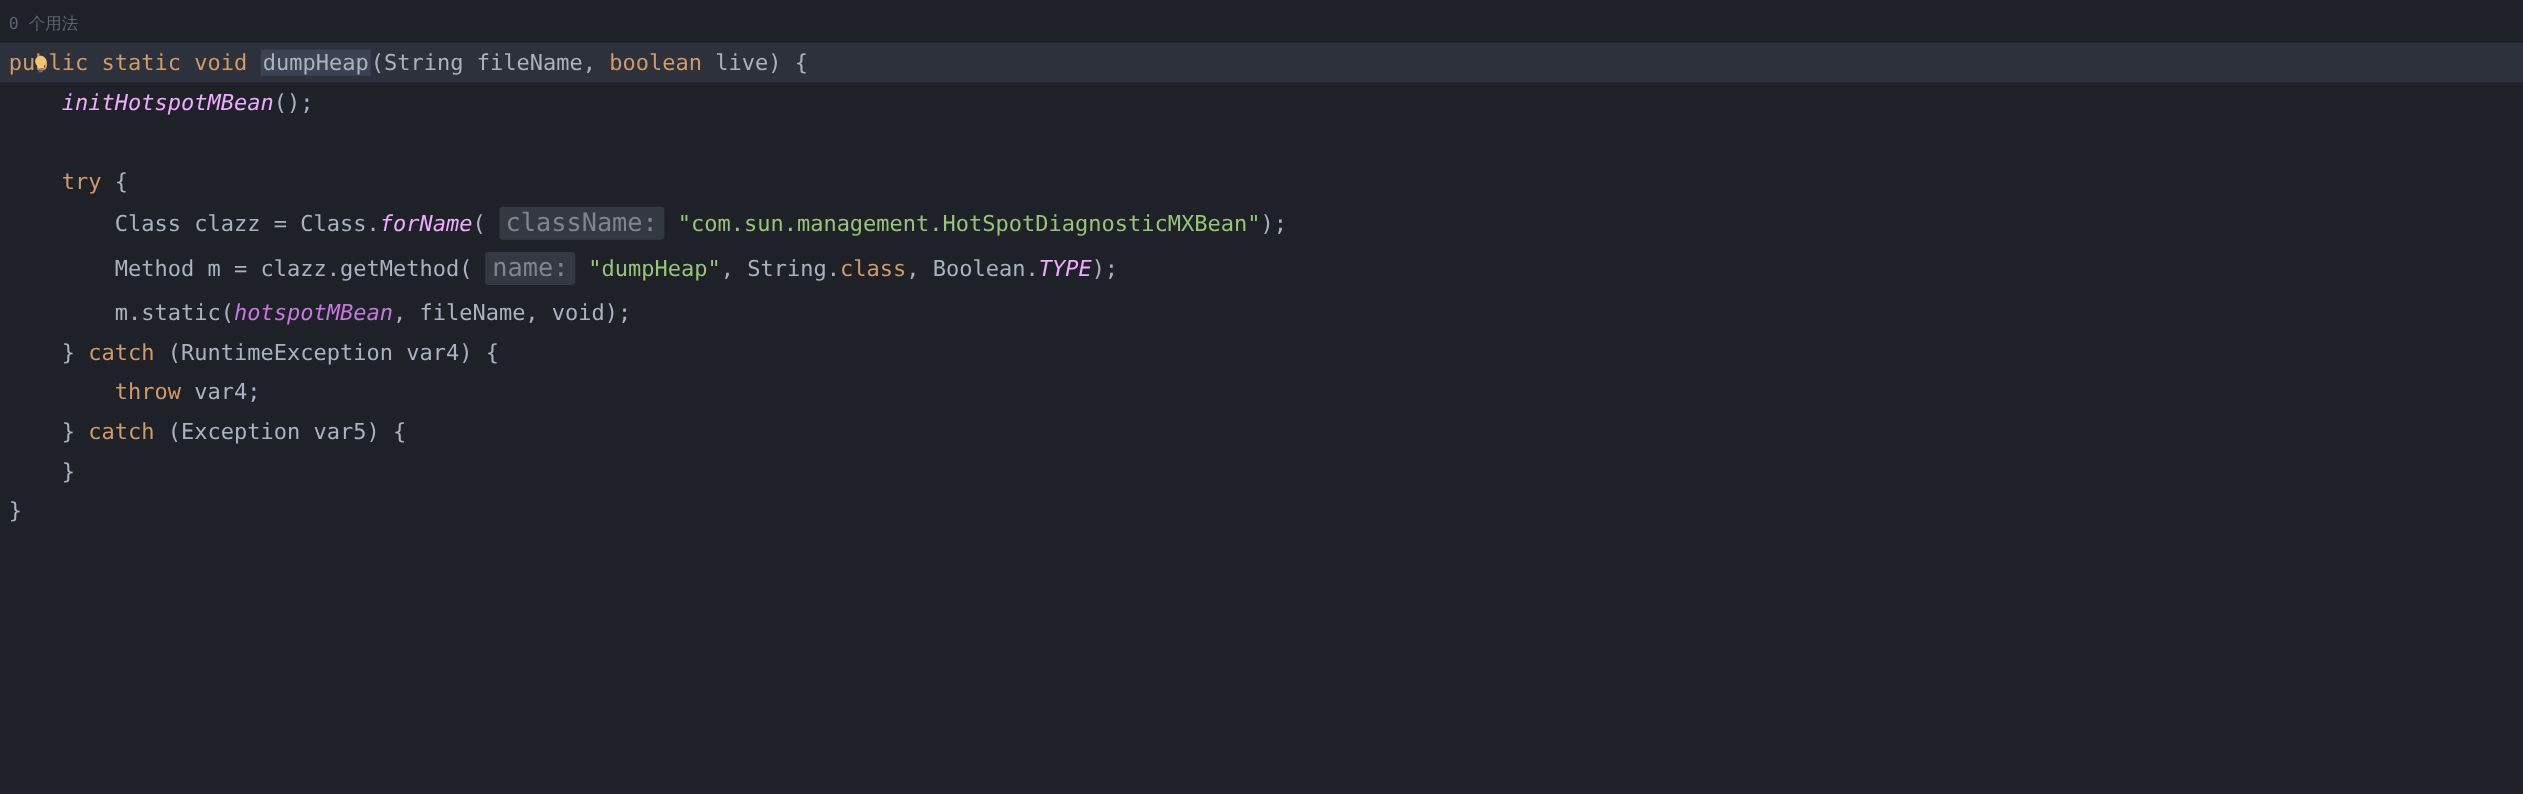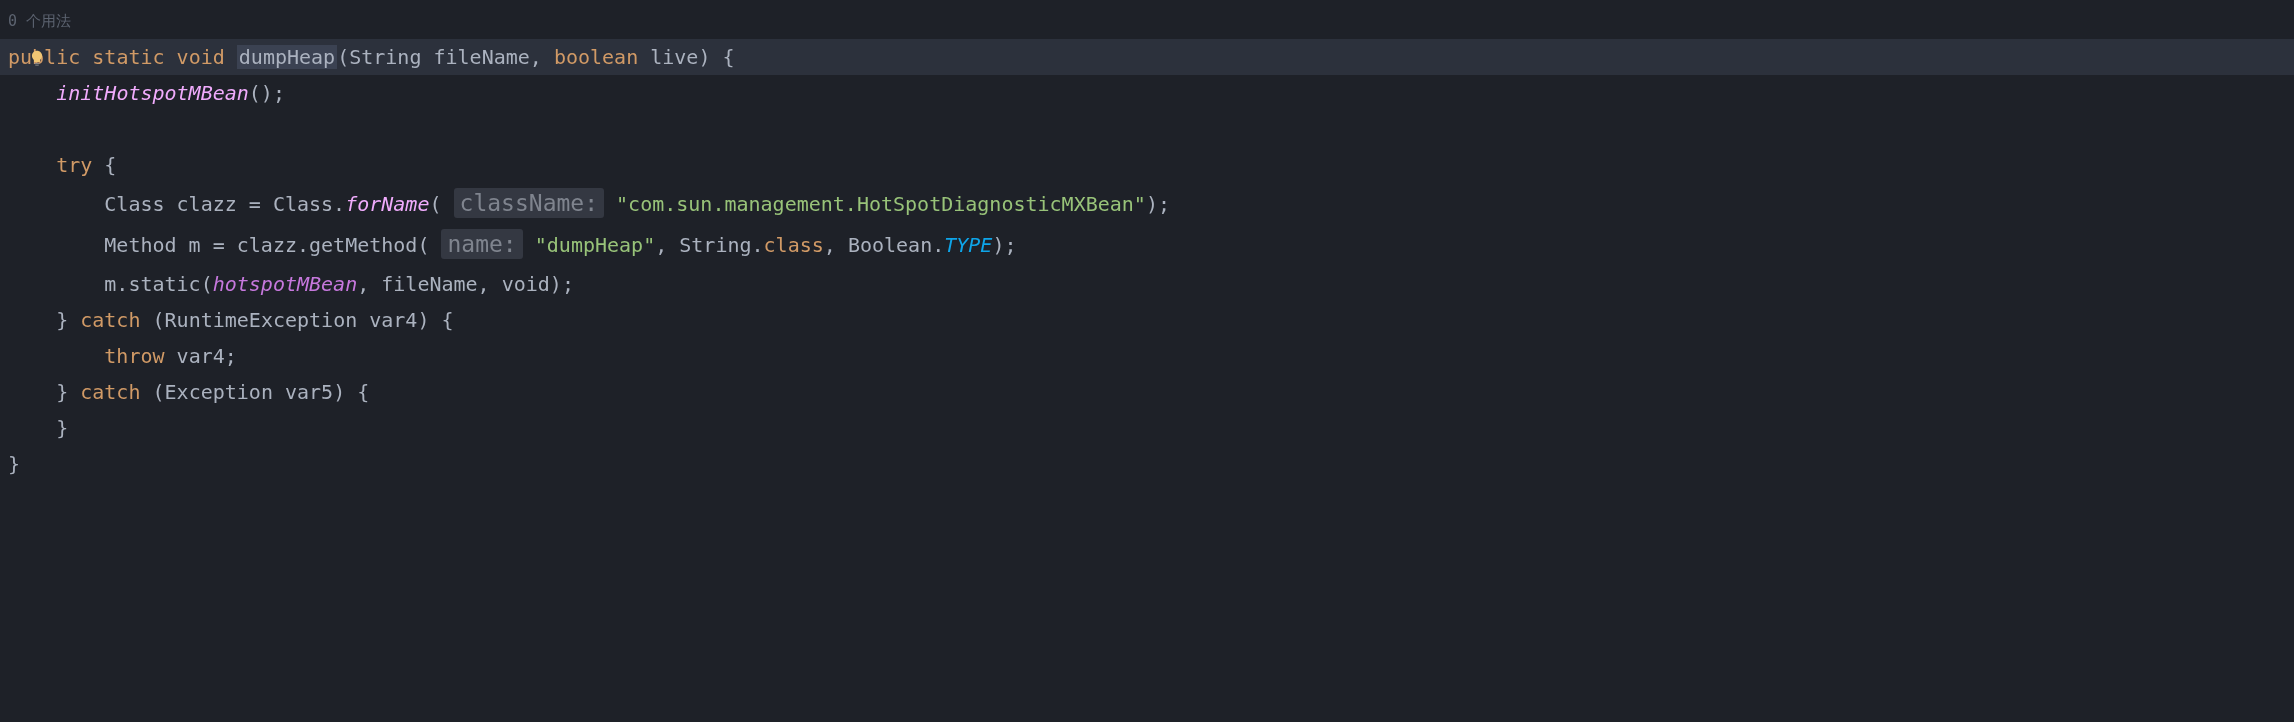--- a/index.html
+++ b/index.html
@@ -61,21 +61,21 @@
     .text-normal { color: #abb2bf; }
     .hint-label {
       color: #7f848e;
       background: #343842;
       padding: 2px 6px;
       border-radius: 3px;
       font-size: 23px;
       font-style: normal;
     }
     .string-green { color: #98c379; }
-    .type-red { font-style: italic; color: #0ea5e9; margin-top: 20px; }
+    .type-red { font-style: italic; color: #f0abfc; margin-top: 20px; }
   </style>
 </head>
 <body>
 
 <div class="editor">
   <div class="gutter">
     <div class="bulb-icon">
       <svg viewBox="0 0 16 16" fill="none">
         <path d="M8 1.5c-2.5 0-4.5 2-4.5 4.5 0 1.5 0.7 2.8 1.8 3.7v1.3c0 0.3 0.2 0.5 0.5 0.5h4.4c0.3 0 0.5-0.2 0.5-0.5v-1.3c1.1-0.9 1.8-2.2 1.8-3.7 0-2.5-2-4.5-4.5-4.5z" fill="#f0c674"></path>
         <rect x="6" y="12.5" width="4" height="1" fill="#888"></rect>

